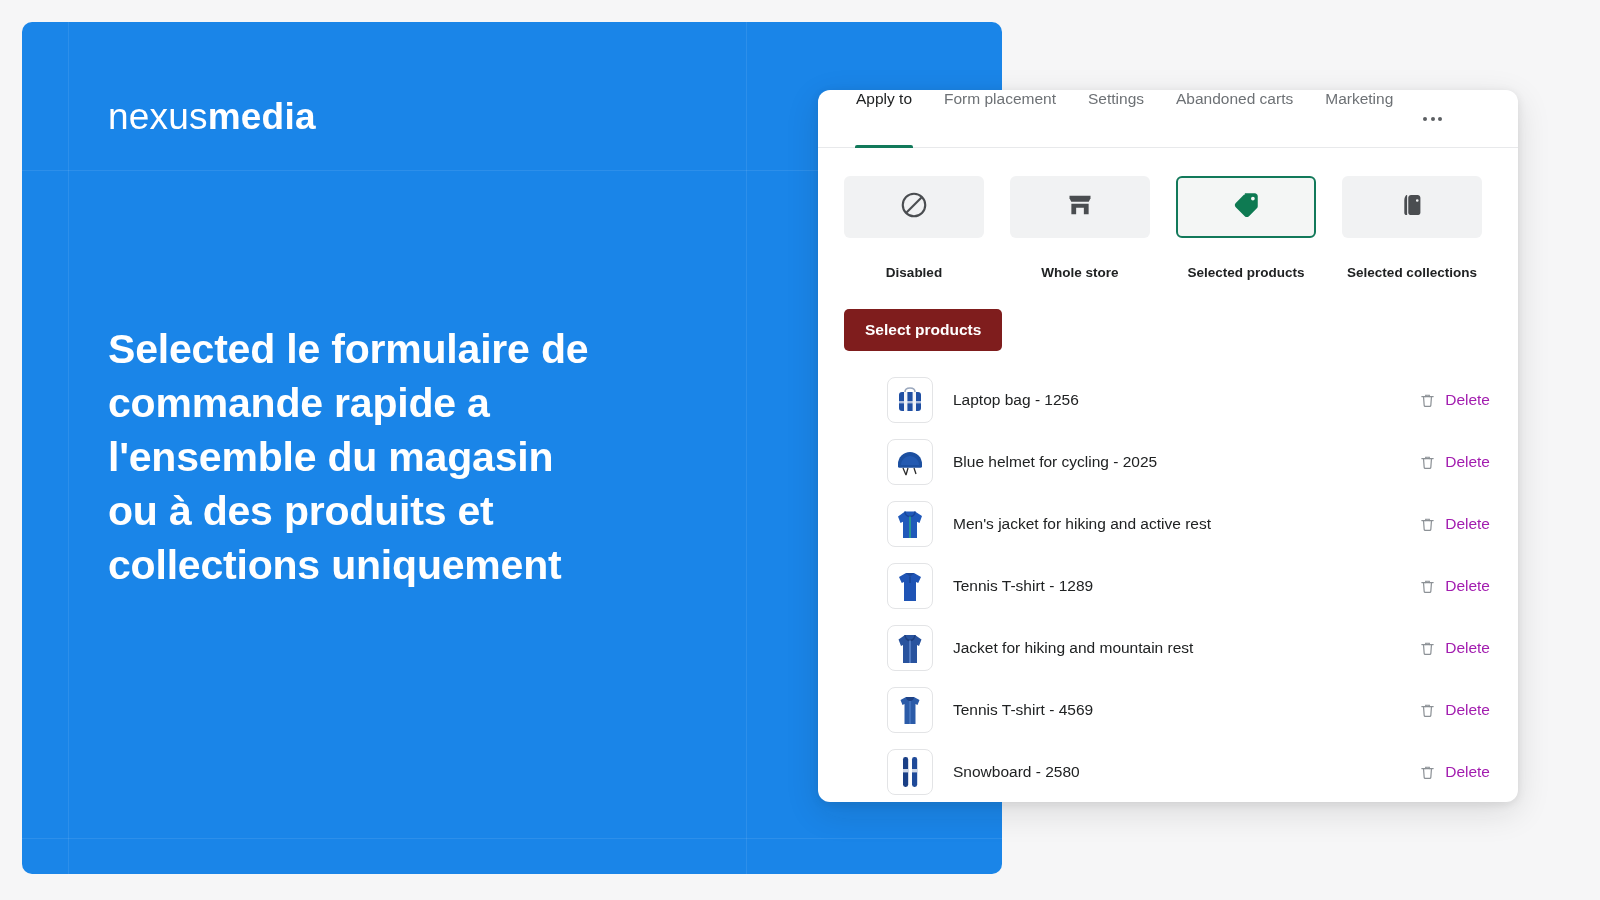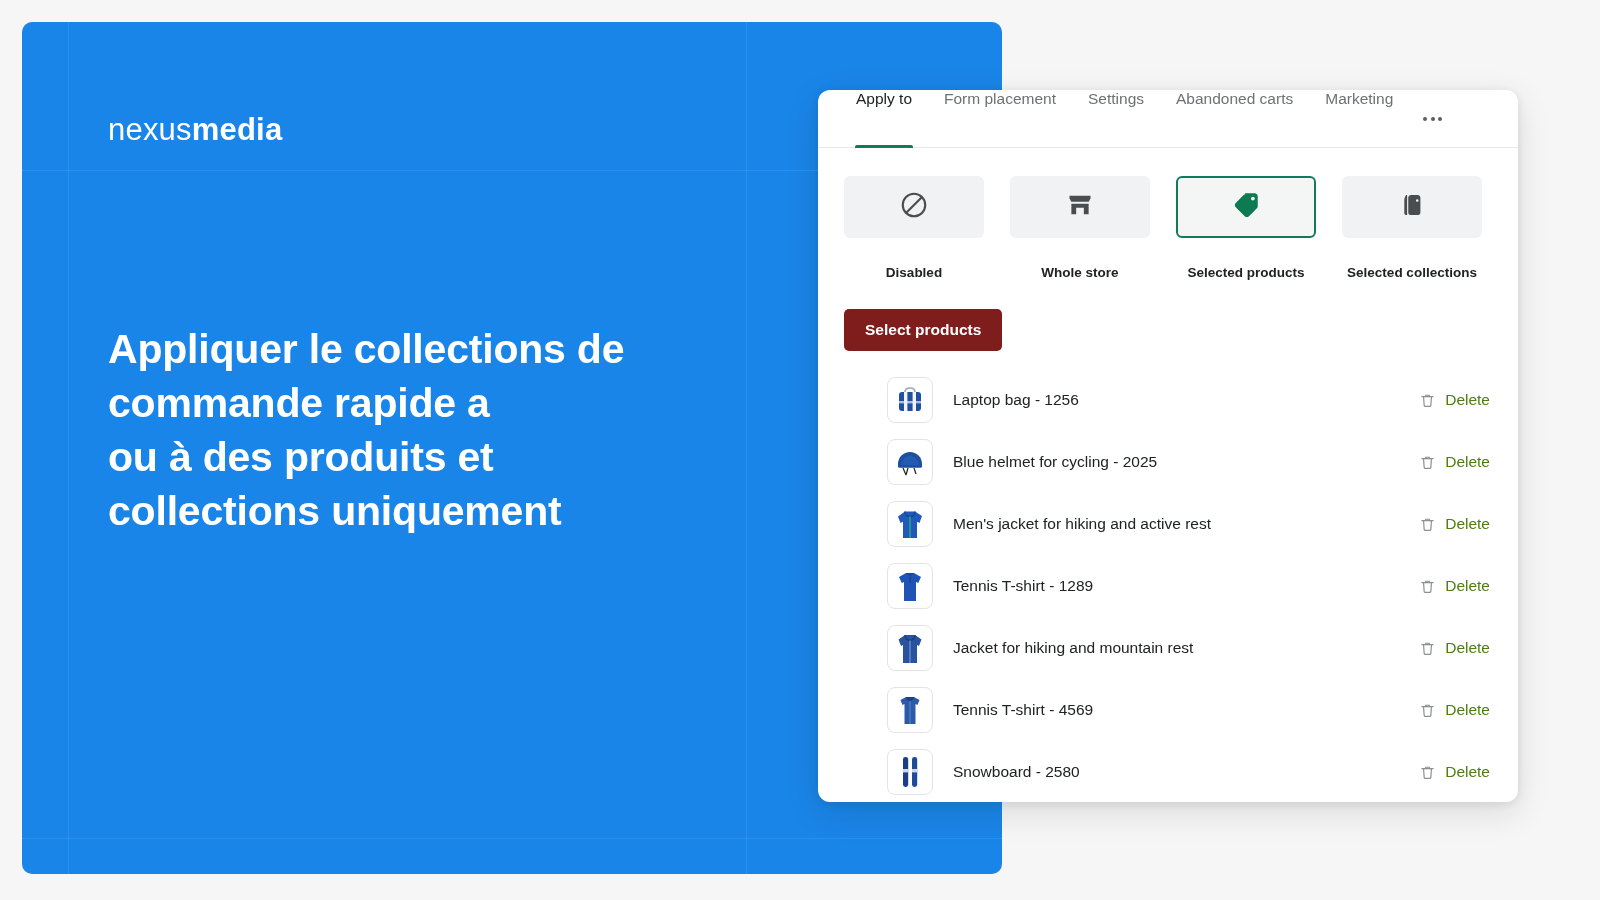--- a/index.html
+++ b/index.html
@@ -20,22 +20,22 @@
     border-radius: 10px;
     overflow: hidden;
   }
   .promo-grid { position: absolute; inset: 0; pointer-events: none; }
   .gl { position: absolute; background: rgba(255,255,255,0.085); }
   .gl.v { top: 0; bottom: 0; width: 1px; }
   .gl.h { left: 0; right: 0; height: 1px; }
 
   .logo {
     position: absolute;
-    left: 86px; top: 92px;
-    font-size: 31px;
+    left: 86px; top: 76px;
+    font-size: 37px;
     letter-spacing: 0.2px;
     color: #ffffff;
     line-height: 1;
     white-space: nowrap;
   }
   .logo .thin { font-weight: 300; }
   .logo .bold { font-weight: 700; }
 
   .headline {
     position: absolute;
@@ -158,21 +158,21 @@
     margin-left: 20px;
     flex: 1 1 auto;
     font-size: 15.5px;
     color: #202223;
     white-space: nowrap;
     overflow: hidden;
     text-overflow: ellipsis;
   }
   .del {
     display: flex; align-items: center; gap: 9px;
-    color: #4d7c0f;
+    color: #a21caf;
     font-size: 15.5px;
     cursor: pointer;
     flex: 0 0 auto;
     padding-right: 2px;
   }
   .del svg { display: block; }
 </style>
 </head>
 <body>
 
@@ -184,22 +184,23 @@
       <span class="gl v" style="left:724px"></span>
       <span class="gl h" style="top:148px"></span>
       <span class="gl h" style="top:816px"></span>
     </div>
 
     <div class="logo">
       <span class="thin">nexus</span><span class="bold">media</span>
     </div>
 
     <h1 class="headline">
-      <span class="hl-line">Appliquer le collections de</span>
+      <span class="hl-line">Selected le formulaire de</span>
       <span class="hl-line">commande rapide a</span>
+      <span class="hl-line">l'ensemble du magasin</span>
       <span class="hl-line">ou à des produits et</span>
       <span class="hl-line">collections uniquement</span>
     </h1>
   </div>
 
   <div class="panel">
 
     
     <div class="tabs">
       <div class="tab active">

